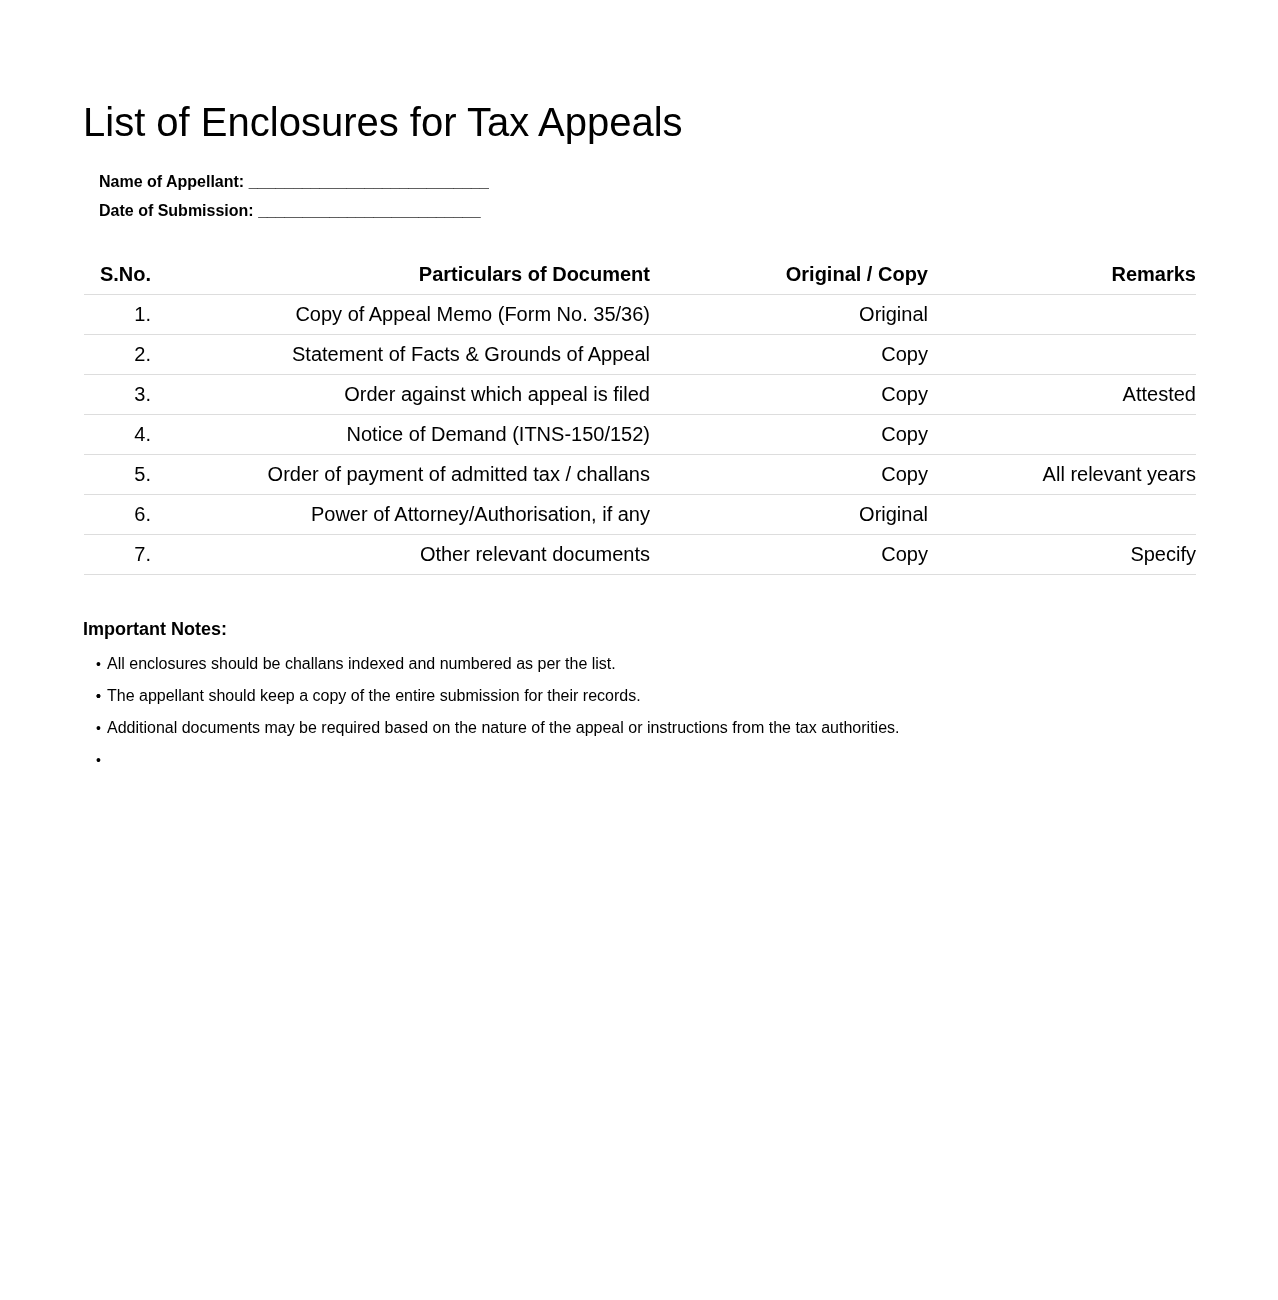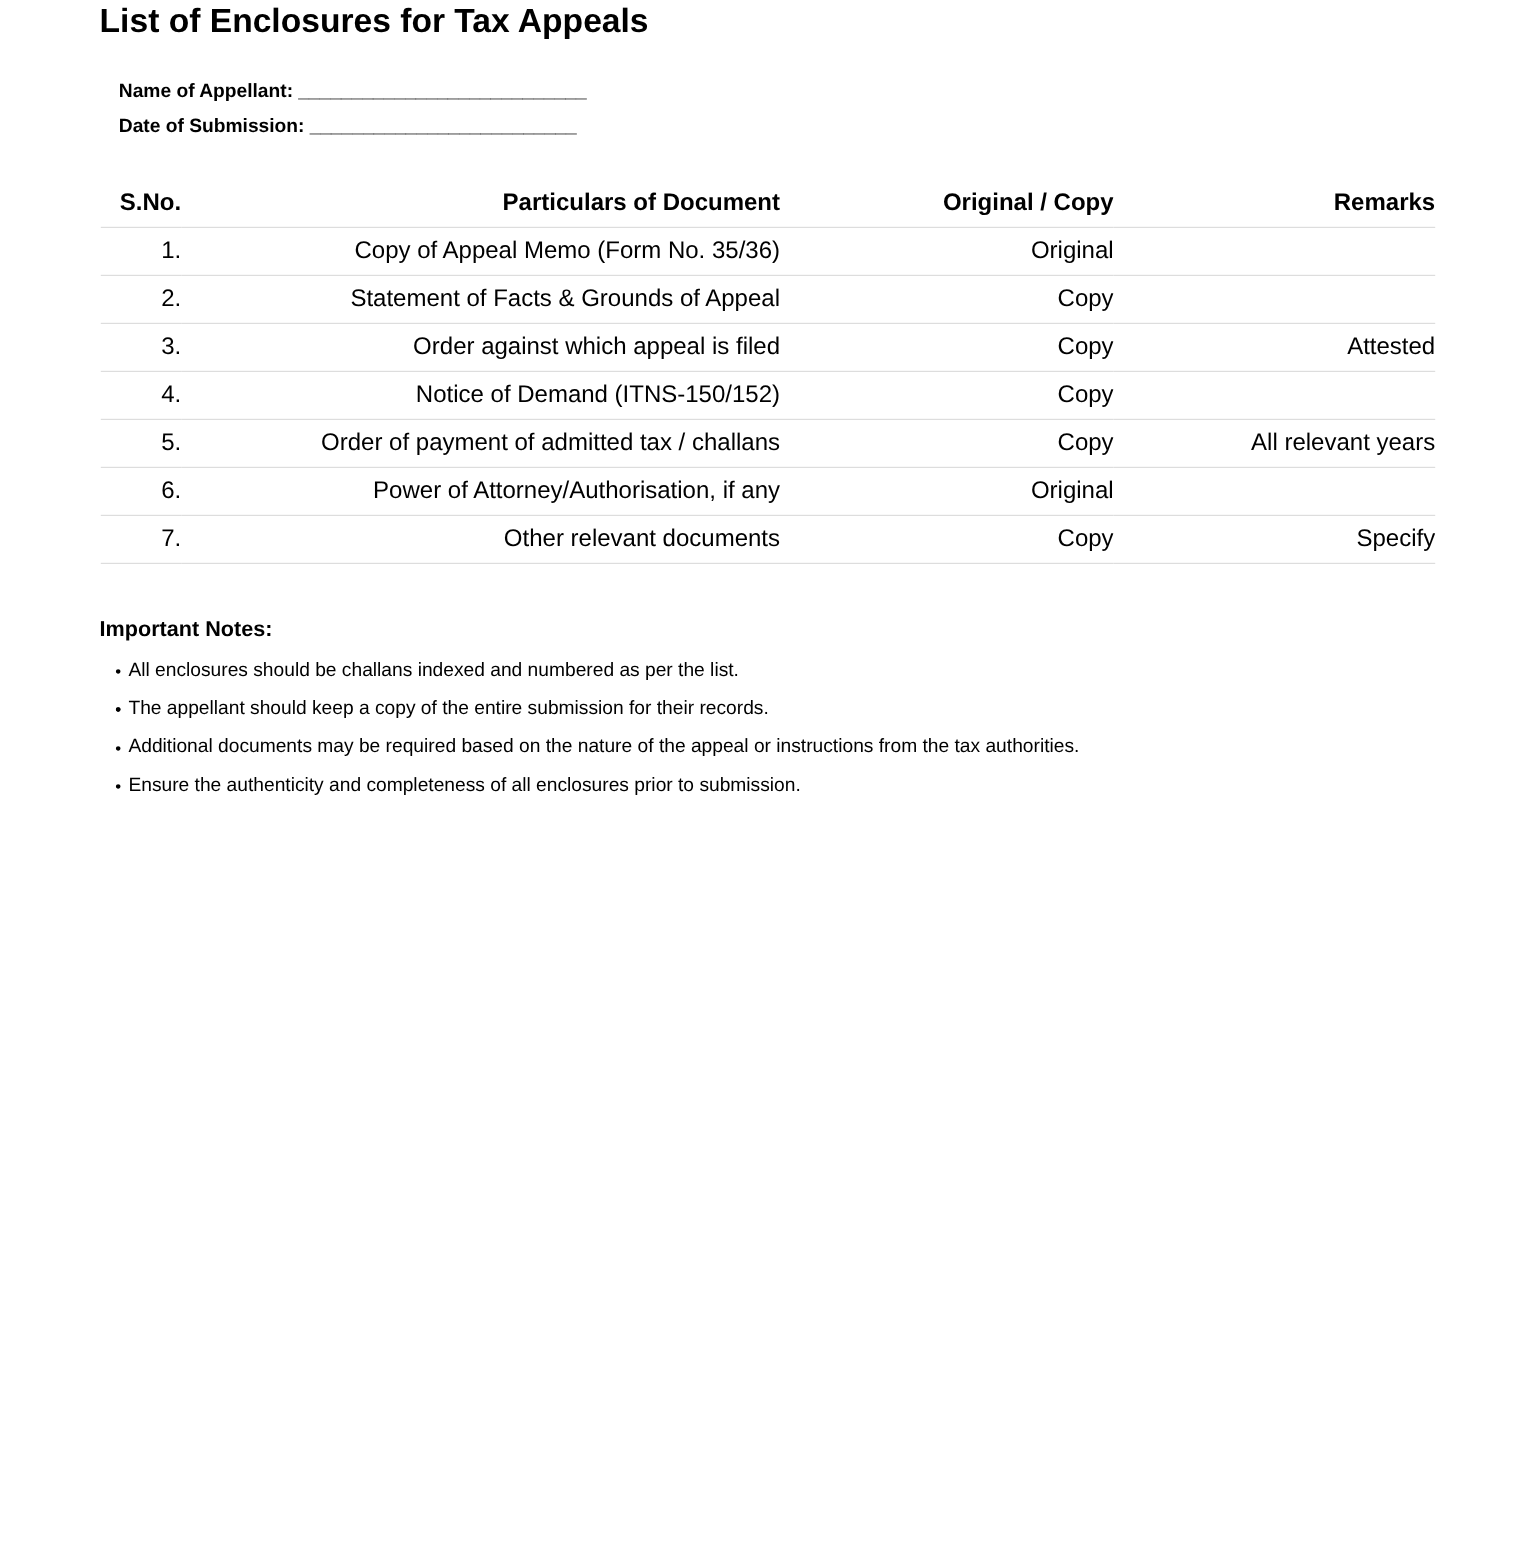--- a/index.html
+++ b/index.html
@@ -14,22 +14,23 @@
     position: relative;
     width: 1278px;
     height: 1300px;
     overflow: hidden;
     padding-left: 83px;
     padding-right: 82px;
     box-sizing: border-box;
   }
   .doc-title {
     margin: 0;
-    font-size: 28px;
-    font-weight: bold;
+    padding-top: 105px;
+    font-size: 40px;
+    font-weight: normal;
     line-height: 35px;
     letter-spacing: 0;
   }
   .form-fields {
     margin-top: 27px;
   }
   .form-field {
     line-height: 29px;
     font-weight: bold;
     font-size: 16px;
@@ -160,16 +161,16 @@
     </tbody>
   </table>
 
   <p class="notes-heading">Important Notes:</p>
 
   <ul class="notes-list">
     <li><span class="bullet">•</span><span>All enclosures should be challans indexed and numbered as per the list.</span></li>
     <li><span class="bullet">•</span></li>
     <li><span class="bullet">•</span><span>The appellant should keep a copy of the entire submission for their records.</span></li>
     <li><span class="bullet">•</span><span>Additional documents may be required based on the nature of the appeal or instructions from the tax authorities.</span></li>
-    <li><span class="bullet">•</span><span>Ensure the authenticity and completeness of all enclosures prior to submission.</span></li>
+    <li><span class="bullet">•</span></li>
   </ul>
 
 </div>
 
 </body></html>

